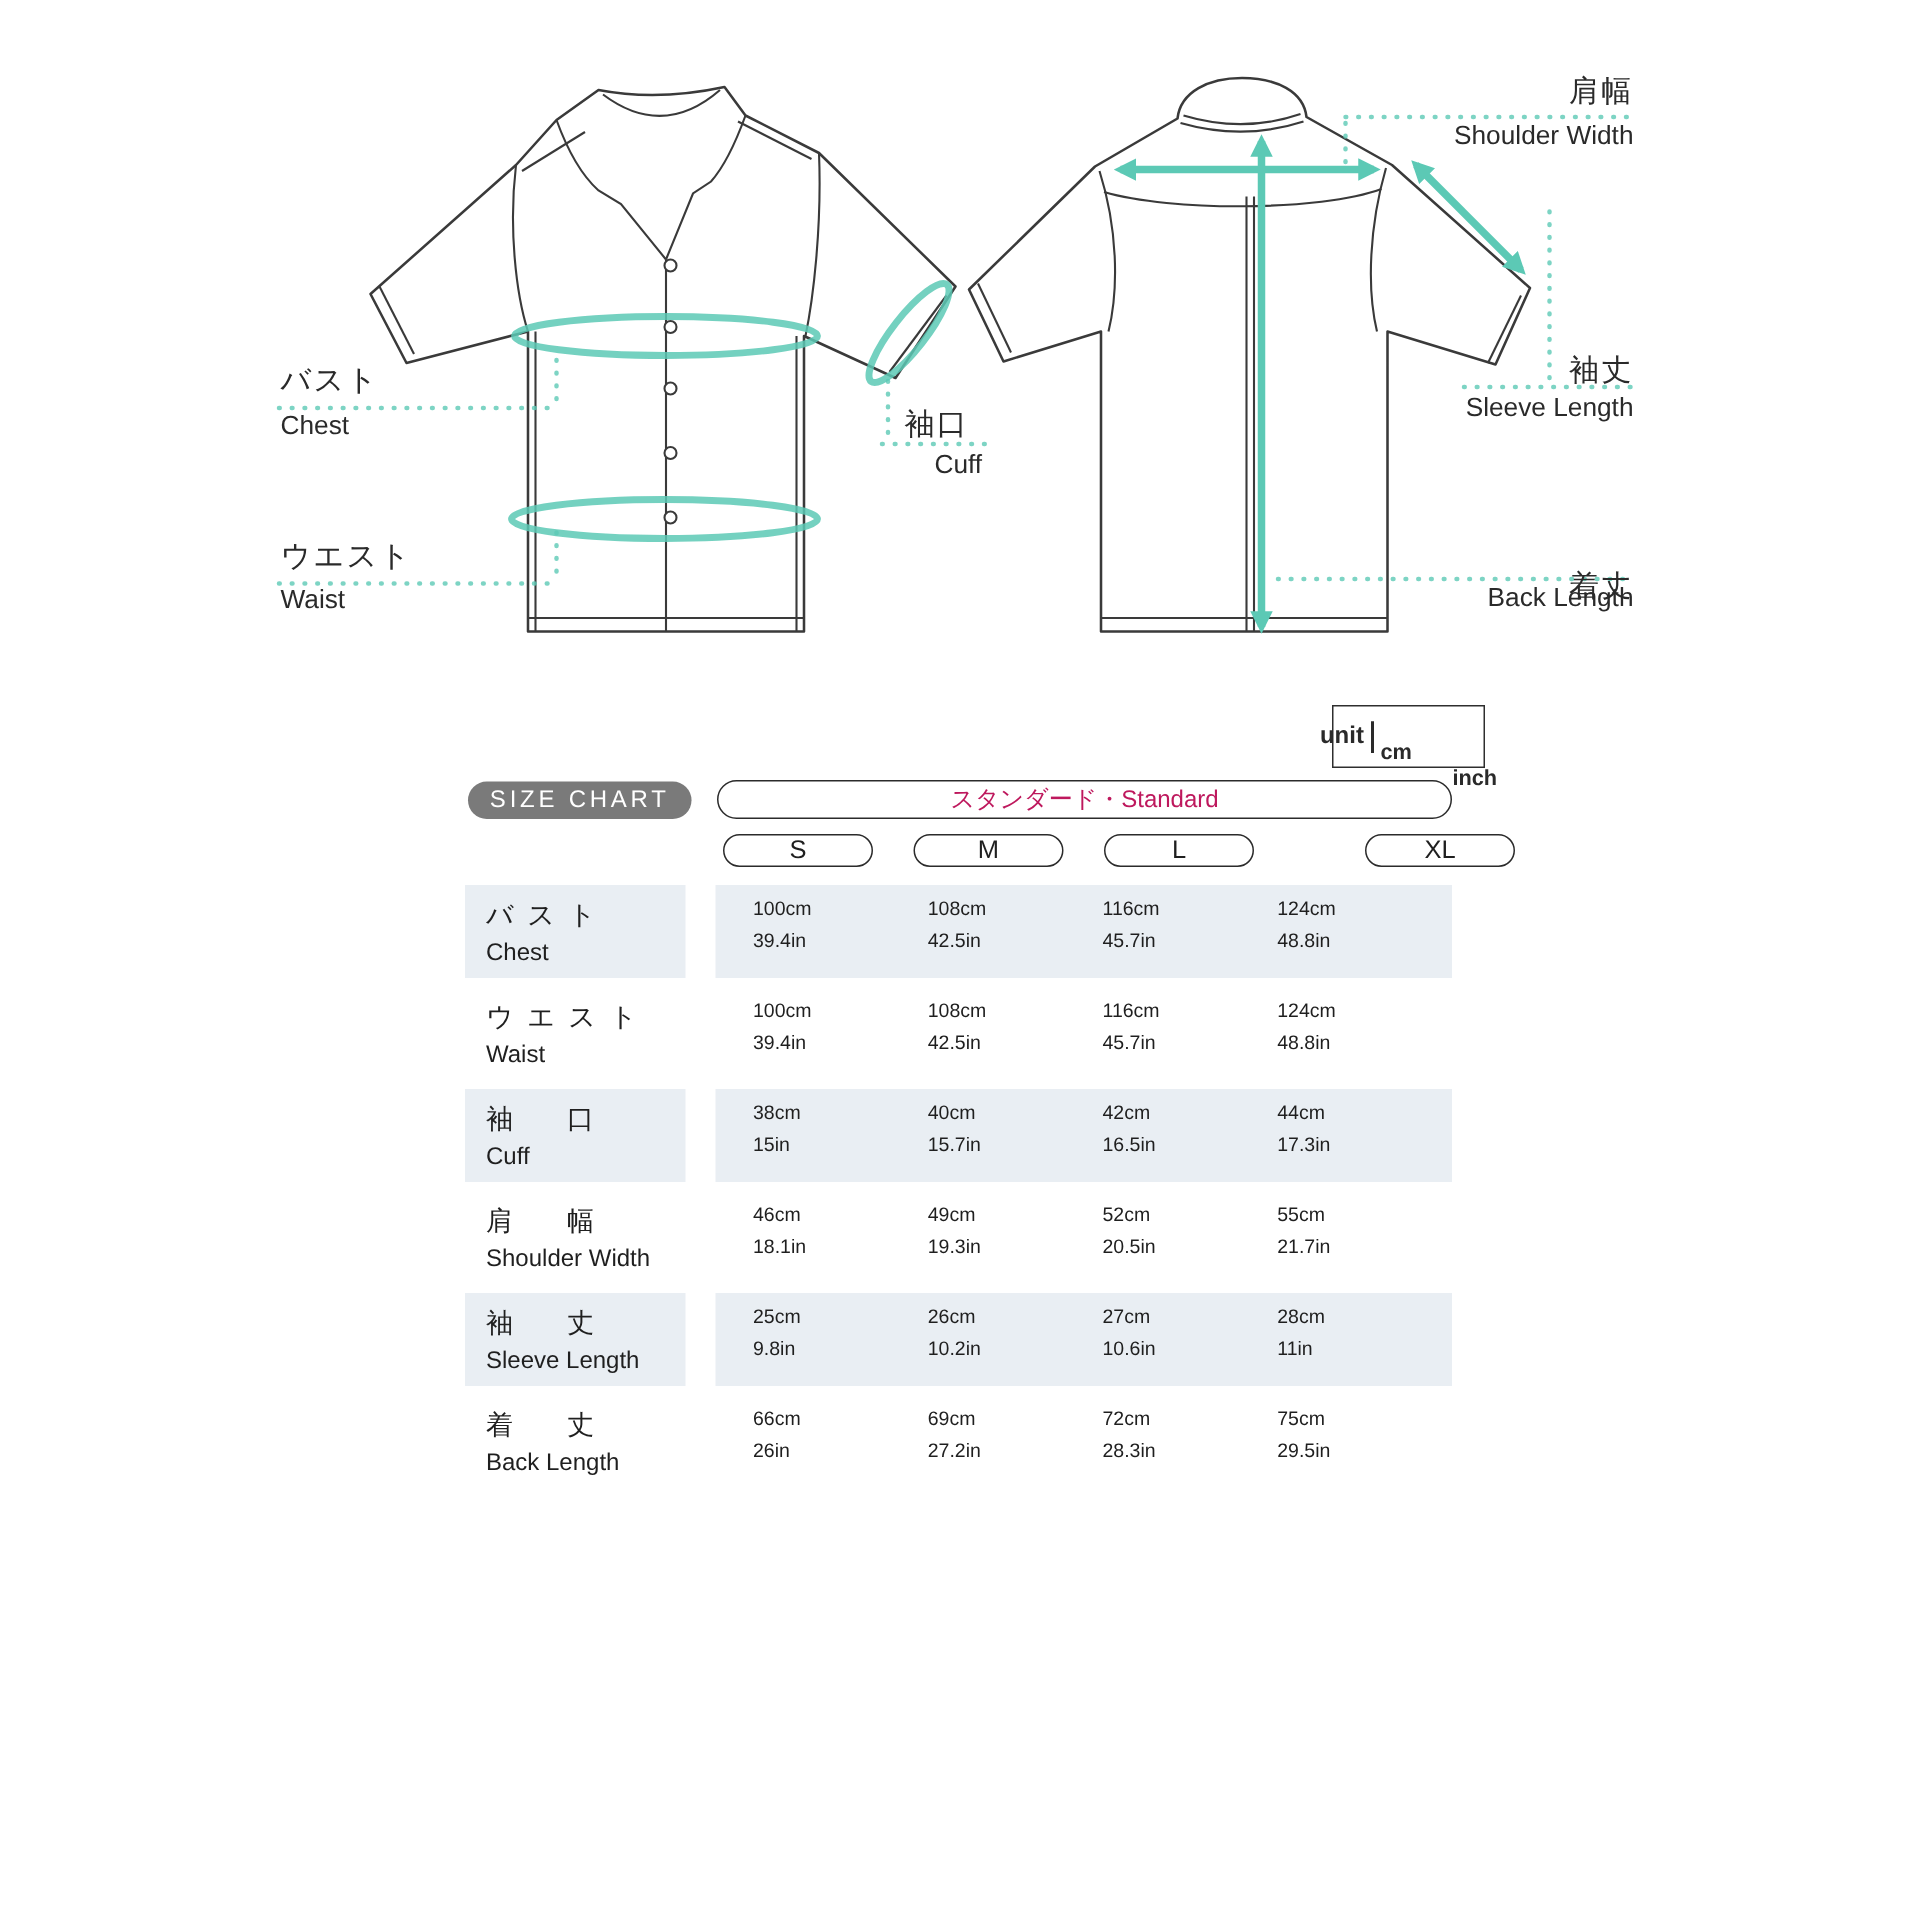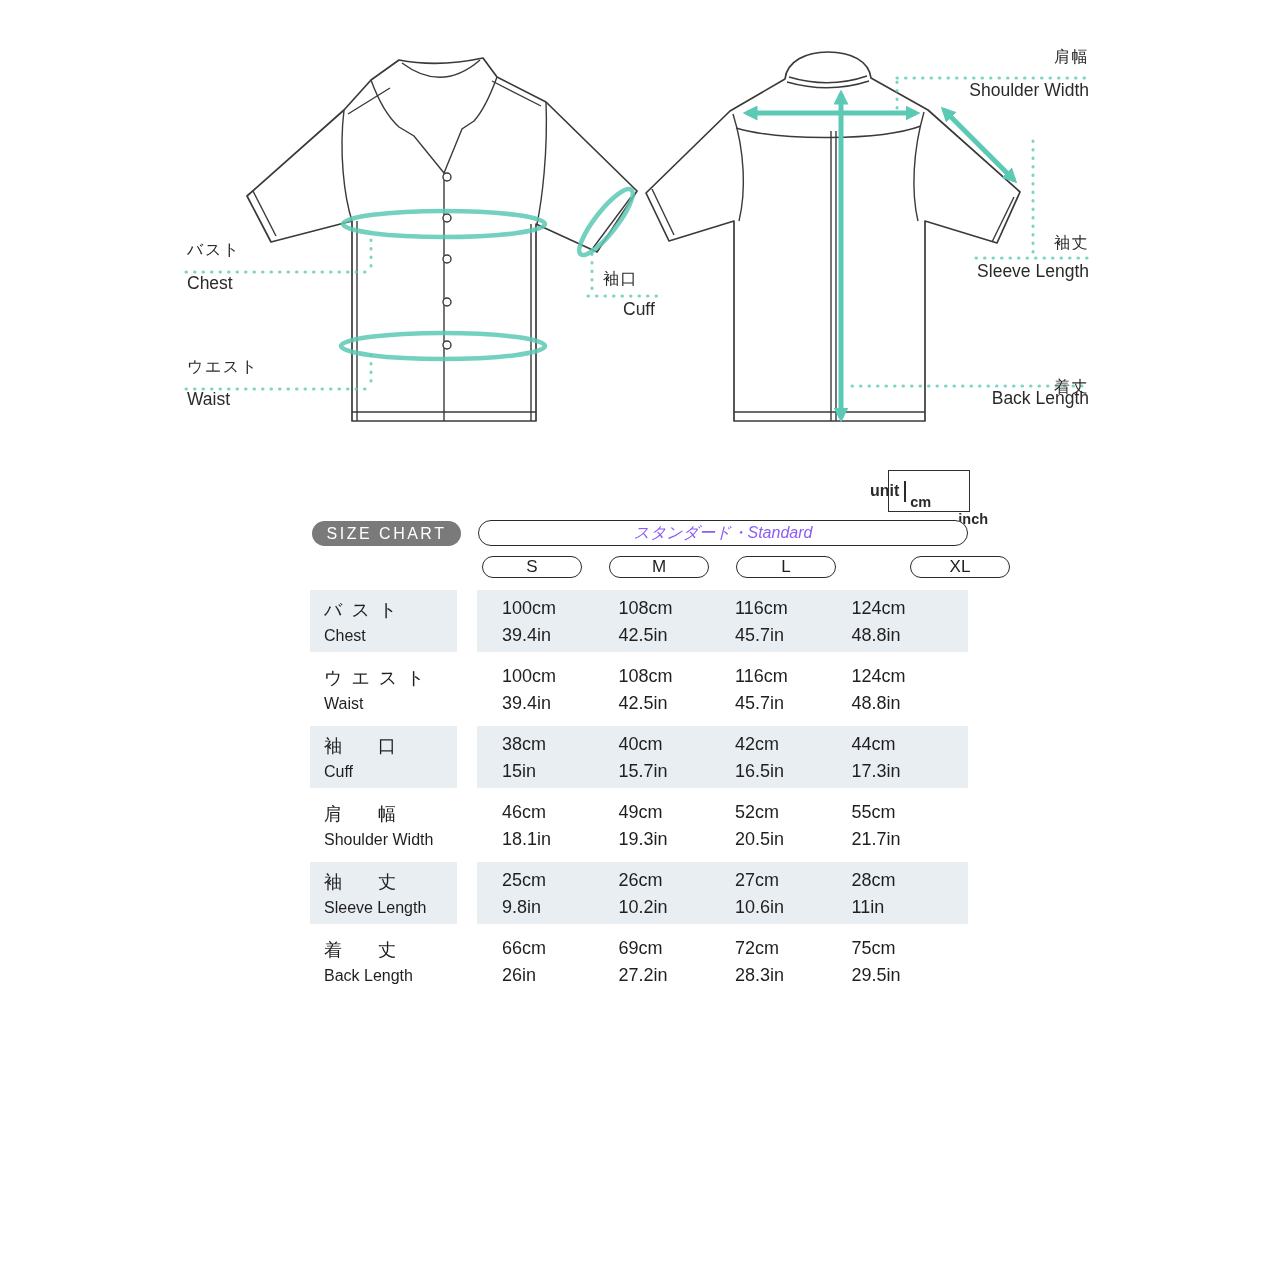--- a/index.html
+++ b/index.html
@@ -13,53 +13,53 @@
   .lineart { fill:#fff; stroke:var(--ink); stroke-width:1.7; stroke-linejoin:round; }
   .seam { fill:none; stroke:var(--ink); stroke-width:1.4; }
   .btn { fill:#fff; stroke:var(--ink); stroke-width:1.4; }
   .tape { fill:none; stroke:var(--accent); stroke-width:4.6; opacity:.85; }
   .arrow { fill:none; stroke:var(--accent); stroke-width:5; }
   .dots { fill:none; stroke:var(--accent); stroke-width:3; stroke-linecap:round;
           stroke-dasharray:0.5 8; opacity:.8; }
   .ah { fill:var(--accent); }
 
   .dlabel { position:absolute; white-space:nowrap; color:#2a2a2a; }
-  .dlabel.jp { font-size:16px; letter-spacing:1.5px; }
+  .dlabel.jp { font-size:20px; letter-spacing:1.5px; }
   .dlabel.en { font-size:17.5px; }
   .r-align { text-align:right; right:191px; }
 
   
-  .unit-box { position:absolute; left:888px; top:470px; width:82px; height:42px;
+  .unit-box { position:absolute; left:888px; top:470px; width:102px; height:42px;
     border:1.6px solid #2e2e2e; display:flex; align-items:center; justify-content:center; }
   .unit-word { font-size:16px; font-weight:700; color:#2a2a2a; }
   .unit-bracket { width:7px; height:21px; border-left:2px solid #2a2a2a;
     border-top:2px solid #2a2a2a; border-bottom:2px solid #2a2a2a; margin:0 4px 0 5px; }
   .unit-units { font-size:14.5px; line-height:1.15; font-weight:700; color:#2a2a2a; }
 
   
   .sc-title { position:absolute; left:312px; top:521px; width:149px; height:25px;
     background:#7a7a7a; border-radius:13px; color:#ffffff; font-size:16px; letter-spacing:2.5px;
     display:flex; align-items:center; justify-content:center; }
   .sc-category { position:absolute; left:478px; top:520px; width:490px; height:26px;
     border:1.5px solid #2b2b2b; border-radius:13px; background:#fff; font-size:16px;
-    display:flex; align-items:center; justify-content:center; color:#8b5cf6;font-style:italic; }
+    display:flex; align-items:center; justify-content:center; color:#be185d; }
   .size-pill { position:absolute; top:556px; height:22px; width:100px;
     border:1.4px solid #2b2b2b; border-radius:11px; background:#fff; font-size:17px;
     display:flex; align-items:center; justify-content:center; color:#1f1f1f; }
 
   
   .size-table { position:absolute; left:310px; top:590px; width:660px; }
   .trow { display:flex; height:62px; margin-bottom:6px; }
   .tlabel { width:147px; padding:8px 0 0 14px; margin-right:20px; }
   .tvalues { width:491px; display:flex; padding:8px 0 0 25px; }
   .trow.shaded .tlabel, .trow.shaded .tvalues { background:var(--shade); }
   .tlabel .jp { font-size:18px; letter-spacing:9px; color:#1f1f1f; }
   .tlabel .en { font-size:16px; margin-top:5px; color:#1f1f1f; }
   .tcell { width:128px; }
-  .tcell .cm, .tcell .inch { font-size:18px; color:#1f1f1f; }
+  .tcell .cm, .tcell .inch { font-size:13px; color:#1f1f1f; }
   .tcell .inch { margin-top:6px; }
 </style>
 </head>
 <body>
 
 <div class="canvas">
 
   <svg class="diagram-svg" width="1280" height="465" viewBox="0 0 1280 465">
     <defs>
       <marker id="ah" viewBox="0 0 10 10" refX="7" refY="5" markerWidth="3" markerHeight="3" orient="auto-start-reverse">

